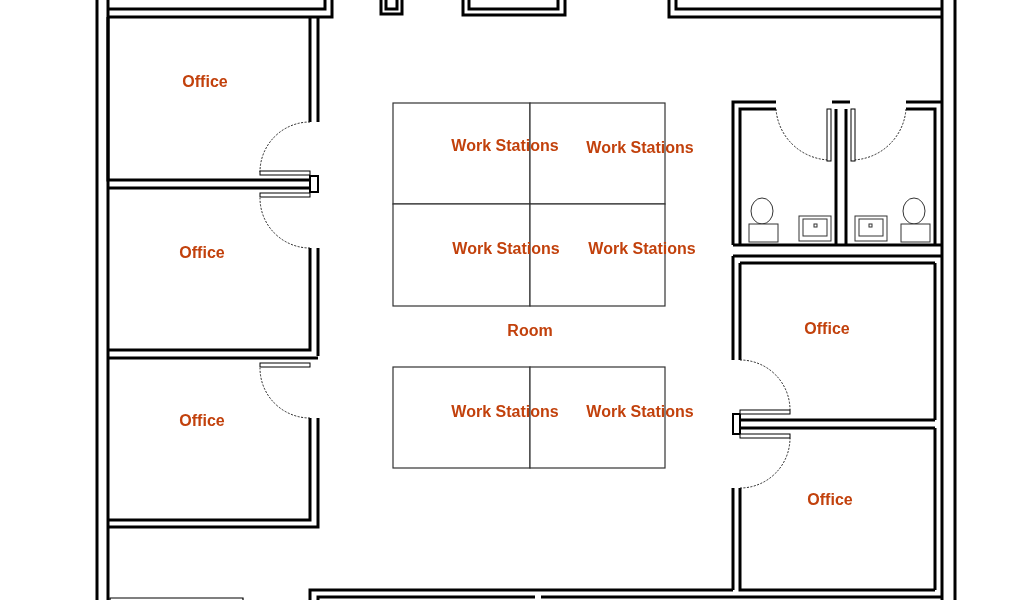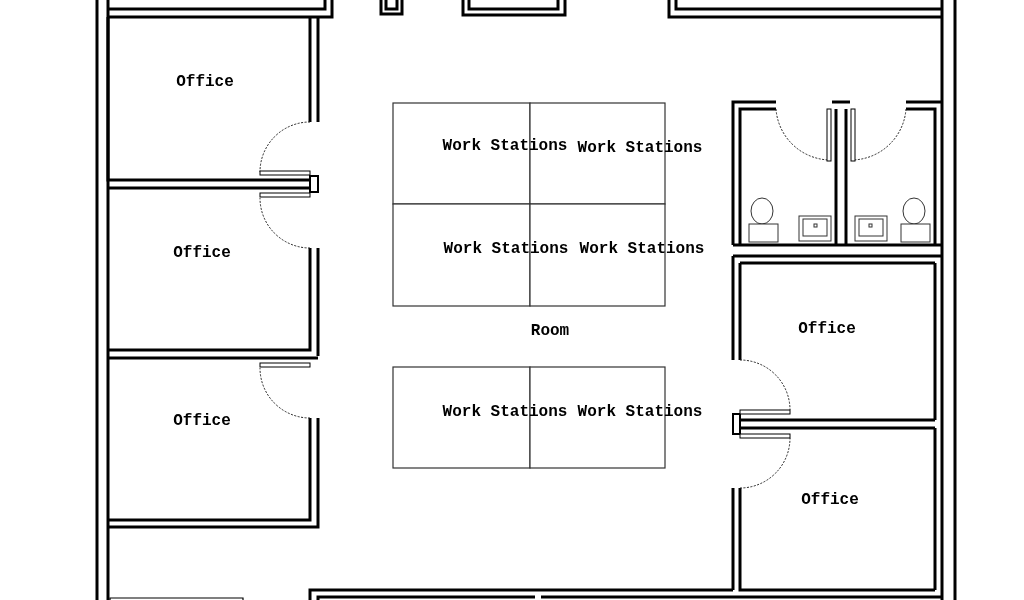--- a/index.html
+++ b/index.html
@@ -6,29 +6,29 @@
   body { width: 1024px; height: 600px; overflow: hidden; position: relative; }
   #plan { position: absolute; left: 0; top: 0; width: 1024px; height: 600px; }
   .wall { fill: none; stroke: #000; stroke-width: 3; }
   .wall-thin { fill: none; stroke: #000; stroke-width: 1.2; }
   .door-arc { fill: none; stroke: #222; stroke-width: 1; stroke-dasharray: 2 1.5; }
   .door-leaf { fill: #fff; stroke: #000; stroke-width: 1; }
   .ws-box { fill: #fff; stroke: #333; stroke-width: 1.2; }
   .fixture { fill: #fff; stroke: #333; stroke-width: 1; }
   .lbl {
     position: absolute;
-    font-family: Liberation Mono, monospace;
+    font-family: Liberation Sans, sans-serif;
     font-weight: bold;
-    color: #000000;
+    color: #c2410c;
     white-space: nowrap;
     transform: translate(-50%, -50%);
   }
   .lbl-office { font-size: 16px; }
   .lbl-ws { font-size: 16px; margin-left: 45px; }
-  .lbl-room { font-size: 16px; margin-left: 20px; }
+  .lbl-room { font-size: 16px; }
 </style>
 </head>
 <body>
 
 <svg id="plan" viewBox="0 0 1024 600" xmlns="http://www.w3.org/2000/svg">
 
   <g>
     <line class="wall" x1="97" y1="0" x2="97" y2="600"></line>
     <line class="wall" x1="108" y1="0" x2="108" y2="600"></line>
     <line class="wall" x1="942" y1="0" x2="942" y2="600"></line>

